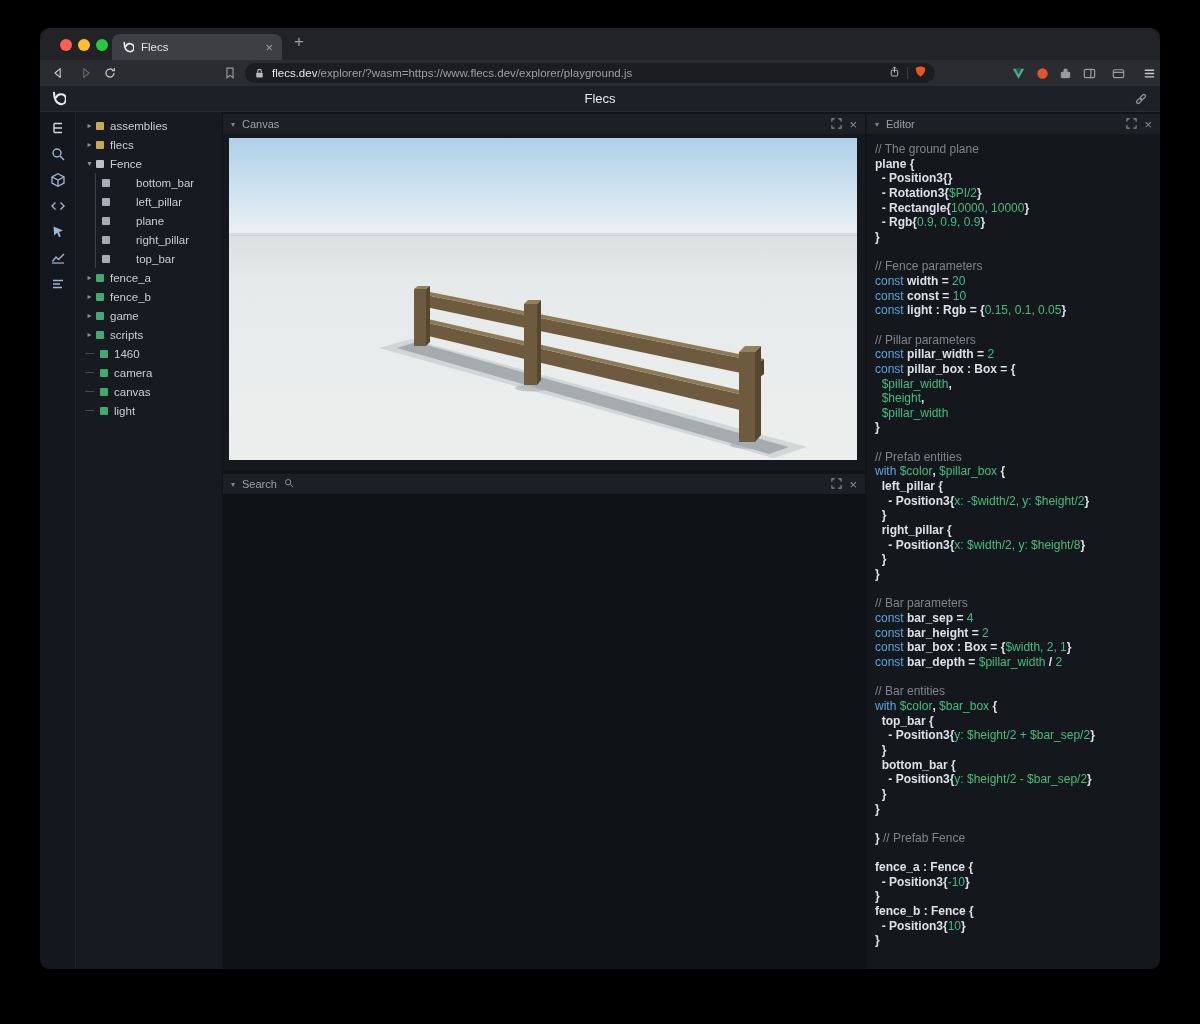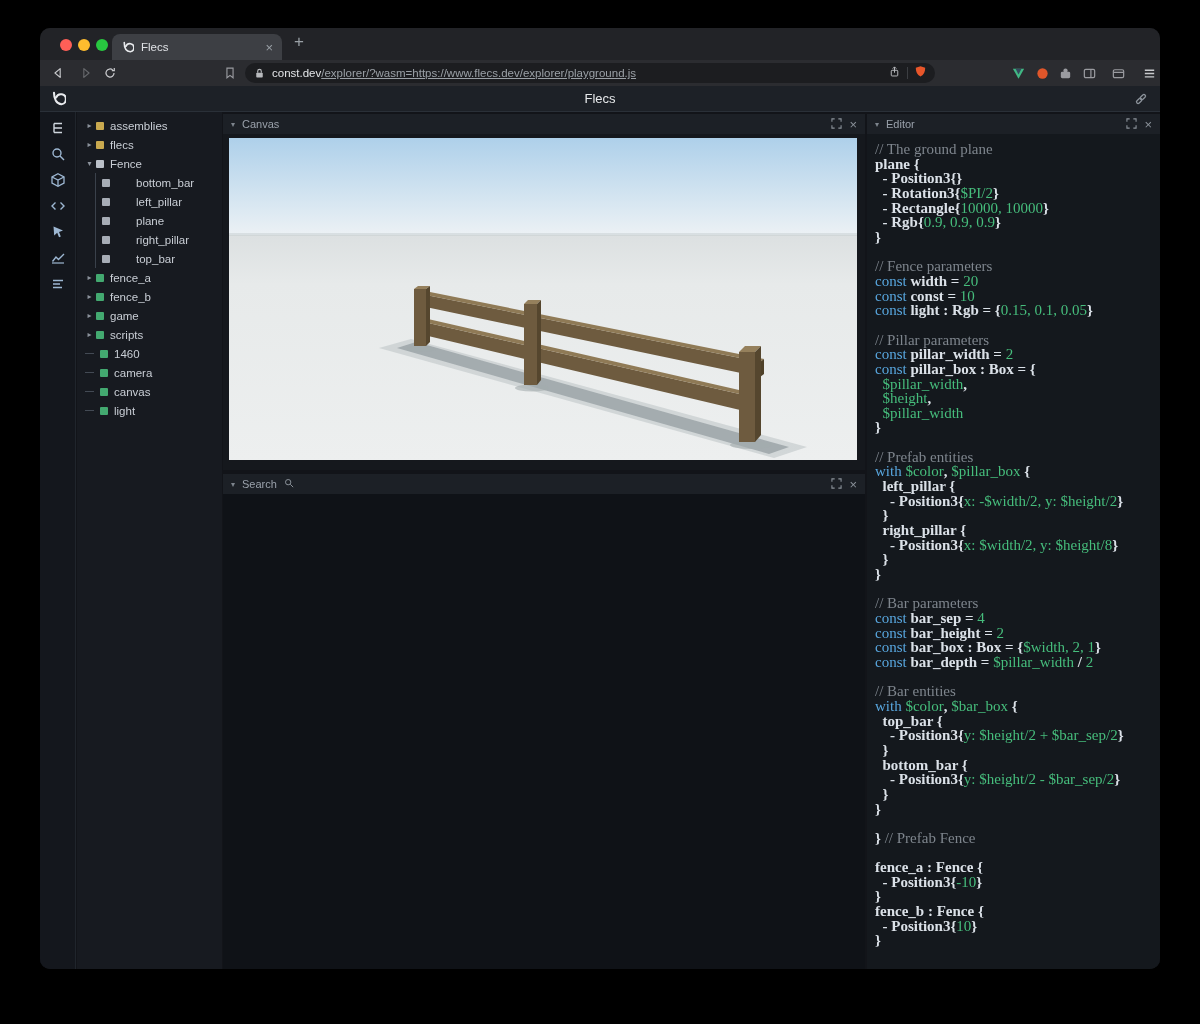--- a/index.html
+++ b/index.html
@@ -13,21 +13,21 @@
   .tl-dot.r{left:20px;background:#ff5f57}.tl-dot.y{left:38px;background:#febc2e}.tl-dot.g{left:56px;background:#28c840}
   .tab { position:absolute; left:72px; top:6px; width:170px; height:26px; background:#3d3f44; border-radius:8px 8px 0 0; display:flex; align-items:center; padding:0 9px; gap:7px; }
   .tab-title { color:#dfe1e5; font-size:11.5px; flex:1; }
   .tab-close { color:#9aa0a6; font-size:13px; line-height:1; }
   .newtab { position:absolute; left:254px; top:4px; color:#9aa0a6; font-size:17px; }
   .toolbar { position:absolute; left:0; top:32px; width:100%; height:26px; background:#2b2c30; }
   .tb-ic { position:absolute; top:5px; width:16px; height:16px; display:flex; align-items:center; justify-content:center; }
   .urlbar { position:absolute; left:205px; top:3px; width:690px; height:20px; background:#1c1d20; border-radius:10px; display:flex; align-items:center; padding:0 8px; gap:6px; }
   .url-text { font-size:11.5px; white-space:nowrap; overflow:hidden; flex:1; }
   .url-domain { color:#e3e5e8; }
-  .url-path { color:#9aa0a6;text-decoration:underline; }
+  .url-path { color:#9aa0a6; }
   .url-sep { width:1px; height:12px; background:#3c3e42; }
   .appheader { position:absolute; left:0; top:58px; width:100%; height:26px; background:#1d2127; border-bottom:1px solid #2a3038; display:flex; align-items:center; }
   .apptitle { position:absolute; left:0; right:0; text-align:center; color:#e6e8ea; font-size:13px; }
   .logo { position:absolute; left:10px; top:5px; }
   .linkicon { position:absolute; right:12px; top:6px; }
 
   
   .app { position:absolute; left:0; top:84px; right:0; bottom:0; background:#121419; }
   .strip { position:absolute; left:0; top:0; width:36px; bottom:0; background:#14171d; border-right:1px solid #20252c; display:flex; flex-direction:column; align-items:center; padding-top:8px; gap:10px; }
   .strip .sic { width:16px; height:16px; }
@@ -45,21 +45,21 @@
   .panel-h .hx { color:#8a9199; font-size:13px; line-height:1; }
   .ph-canvas { left:183px; top:2px; width:642px; }
   .ph-editor { left:827px; top:2px; width:293px; }
   .ph-search { left:183px; top:362px; width:642px; }
 
   .canvas-wrap { position:absolute; left:183px; top:22px; width:642px; height:336px; background:#15181d; }
   .scene { position:absolute; left:6px; top:4px; }
   .search-body { position:absolute; left:183px; top:382px; width:642px; bottom:0; background:#0f1217; }
 
   .editor-body { position:absolute; left:827px; top:22px; width:293px; bottom:0; background:#14181d; padding:8px 0 0 8px; overflow:hidden; }
-  .code-line { font-family:Liberation Serif, serif; font-size:15px; line-height:14.65px; white-space:pre; }
+  .code-line { font-family:Liberation Sans, sans-serif; font-size:12px; line-height:14.65px; white-space:pre; }
   .c-cm{color:#7e858d}
   .c-kw{color:#58a6de}
   .c-v{color:#46bd7c}
   .c-id{color:#dbe1e8;font-weight:bold}
 </style>
 </head>
 <body>
 
 <div class="stage">
   <div class="window">
@@ -99,21 +99,21 @@
         <svg width="14" height="14" viewBox="0 0 16 16">
             <path d="M4.5 2.5h7v11L8 10.7l-3.5 2.8z" fill="none" stroke="#9a9ba0" stroke-width="1.3"></path>
           </svg>
       </span>
 
       <div class="urlbar">
         <svg width="13" height="13" viewBox="0 0 16 16">
             <rect x="4" y="7" width="8" height="6" rx="1" fill="#b8babd"></rect>
             <path d="M5.8 7V5.2a2.2 2.2 0 0 1 4.4 0V7" fill="none" stroke="#b8babd" stroke-width="1.4"></path>
           </svg>
-        <span class="url-text"><span class="url-domain">const.dev</span><span class="url-path">/explorer/?wasm=https://www.flecs.dev/explorer/playground.js</span></span>
+        <span class="url-text"><span class="url-domain">flecs.dev</span><span class="url-path">/explorer/?wasm=https://www.flecs.dev/explorer/playground.js</span></span>
         <span>
           <svg width="13" height="13" viewBox="0 0 16 16">
               <rect x="4" y="6.5" width="8" height="7" rx="1" fill="none" stroke="#b8babd" stroke-width="1.2"></rect>
               <path d="M8 2.5v7M5.8 4.5 8 2.3l2.2 2.2" fill="none" stroke="#b8babd" stroke-width="1.2"></path>
             </svg>
         </span>
         <span class="url-sep"></span>
         <span>
           <svg width="13" height="13" viewBox="0 0 16 16">
               <path d="M8 1.5l5.8 1.8c0 4.8-1.6 8.6-5.8 10.7C3.8 11.9 2.2 8.1 2.2 3.3z" fill="#e8562a"></path>

